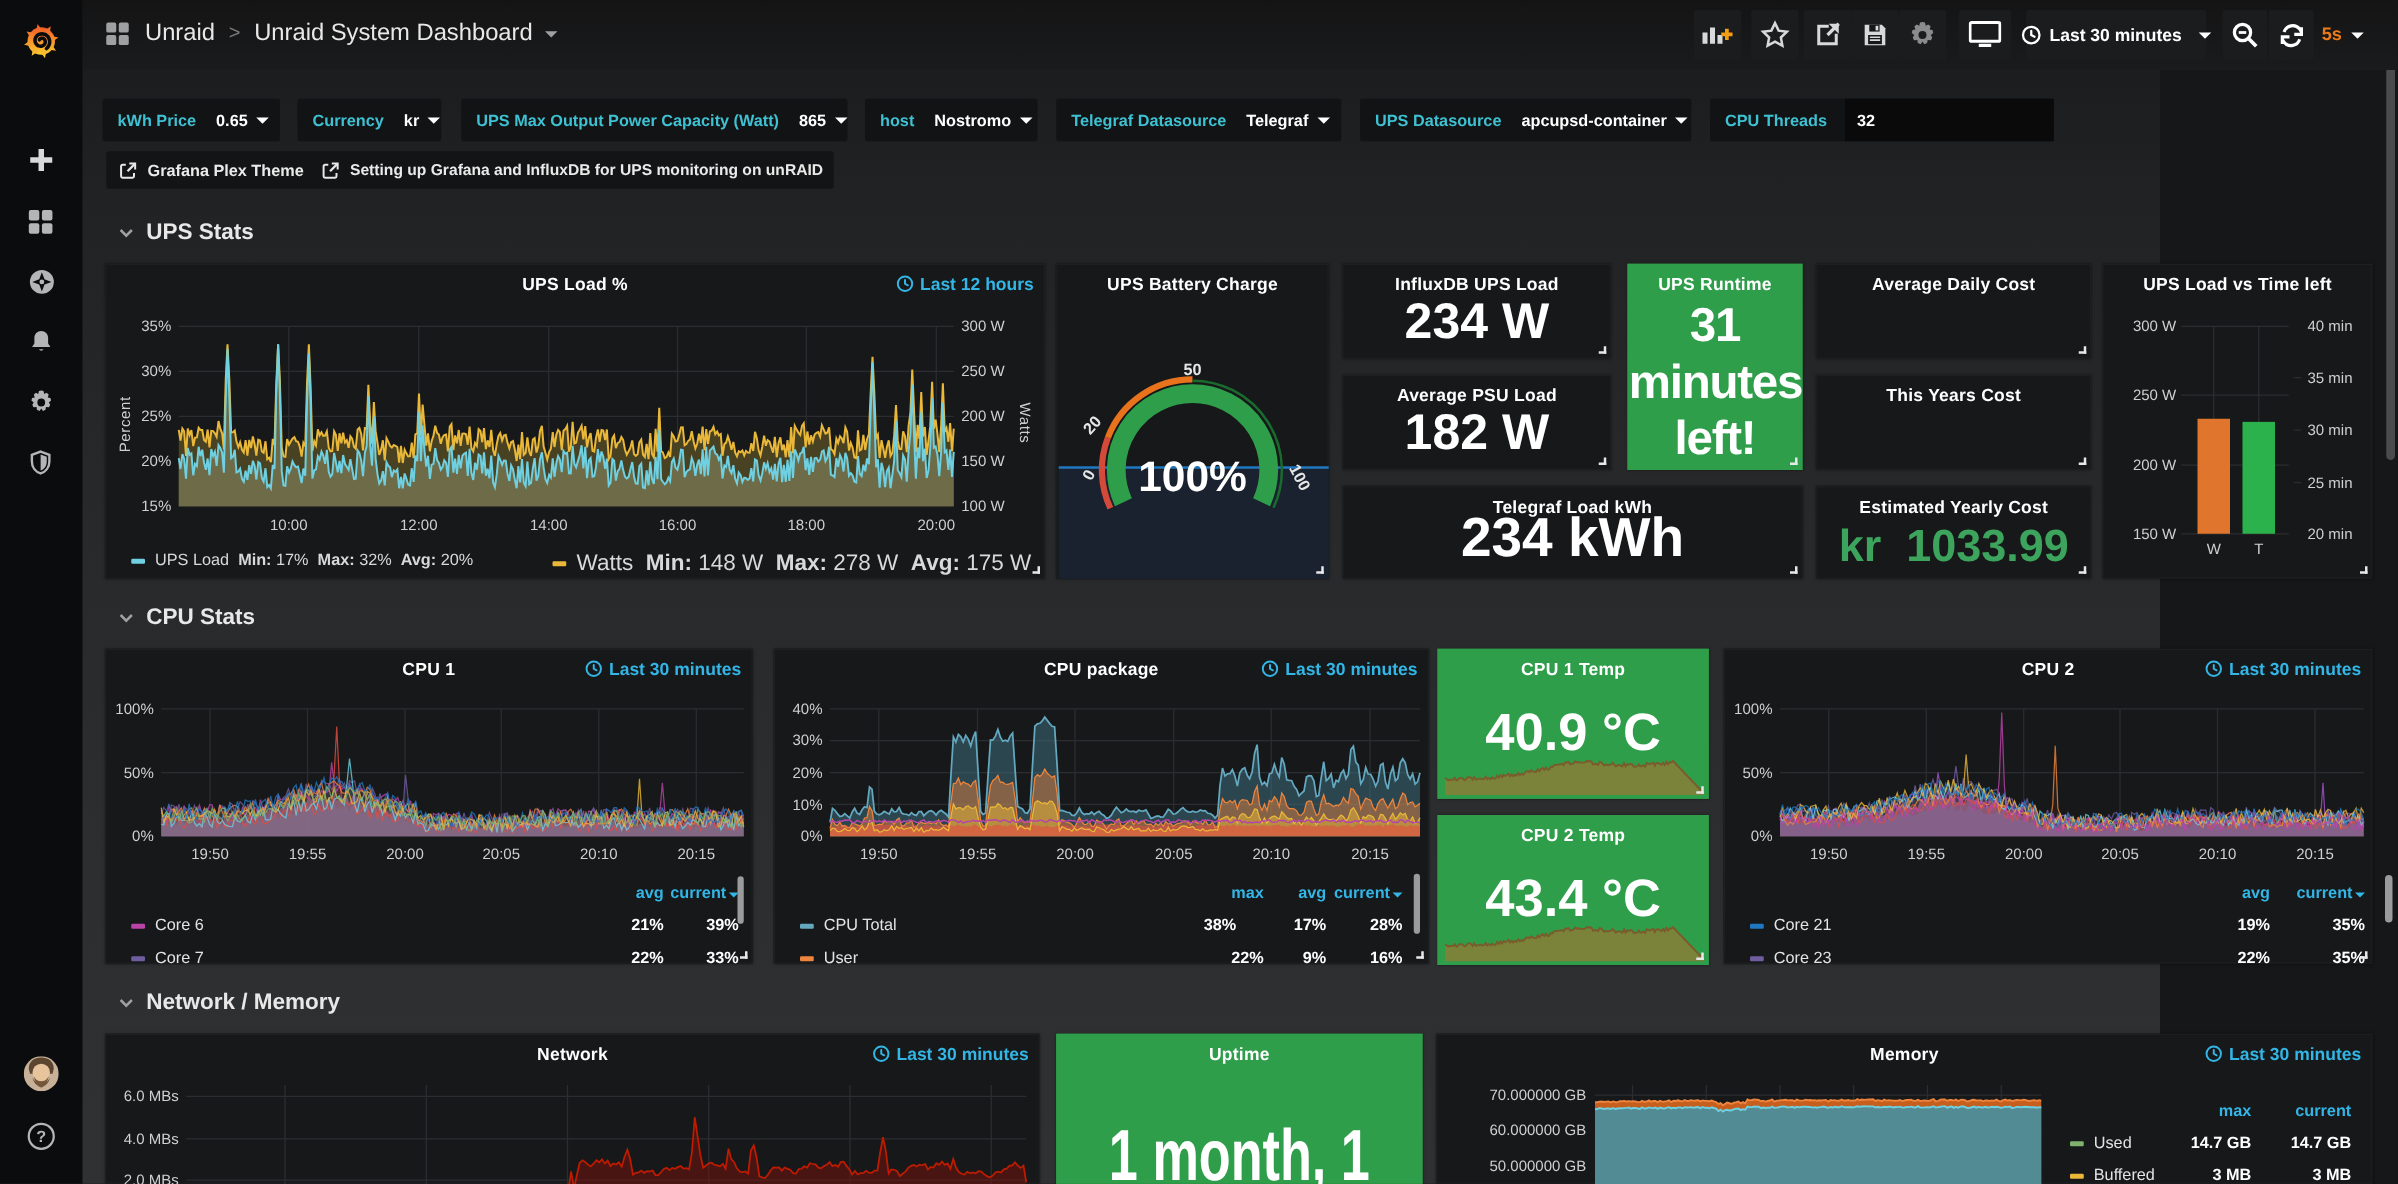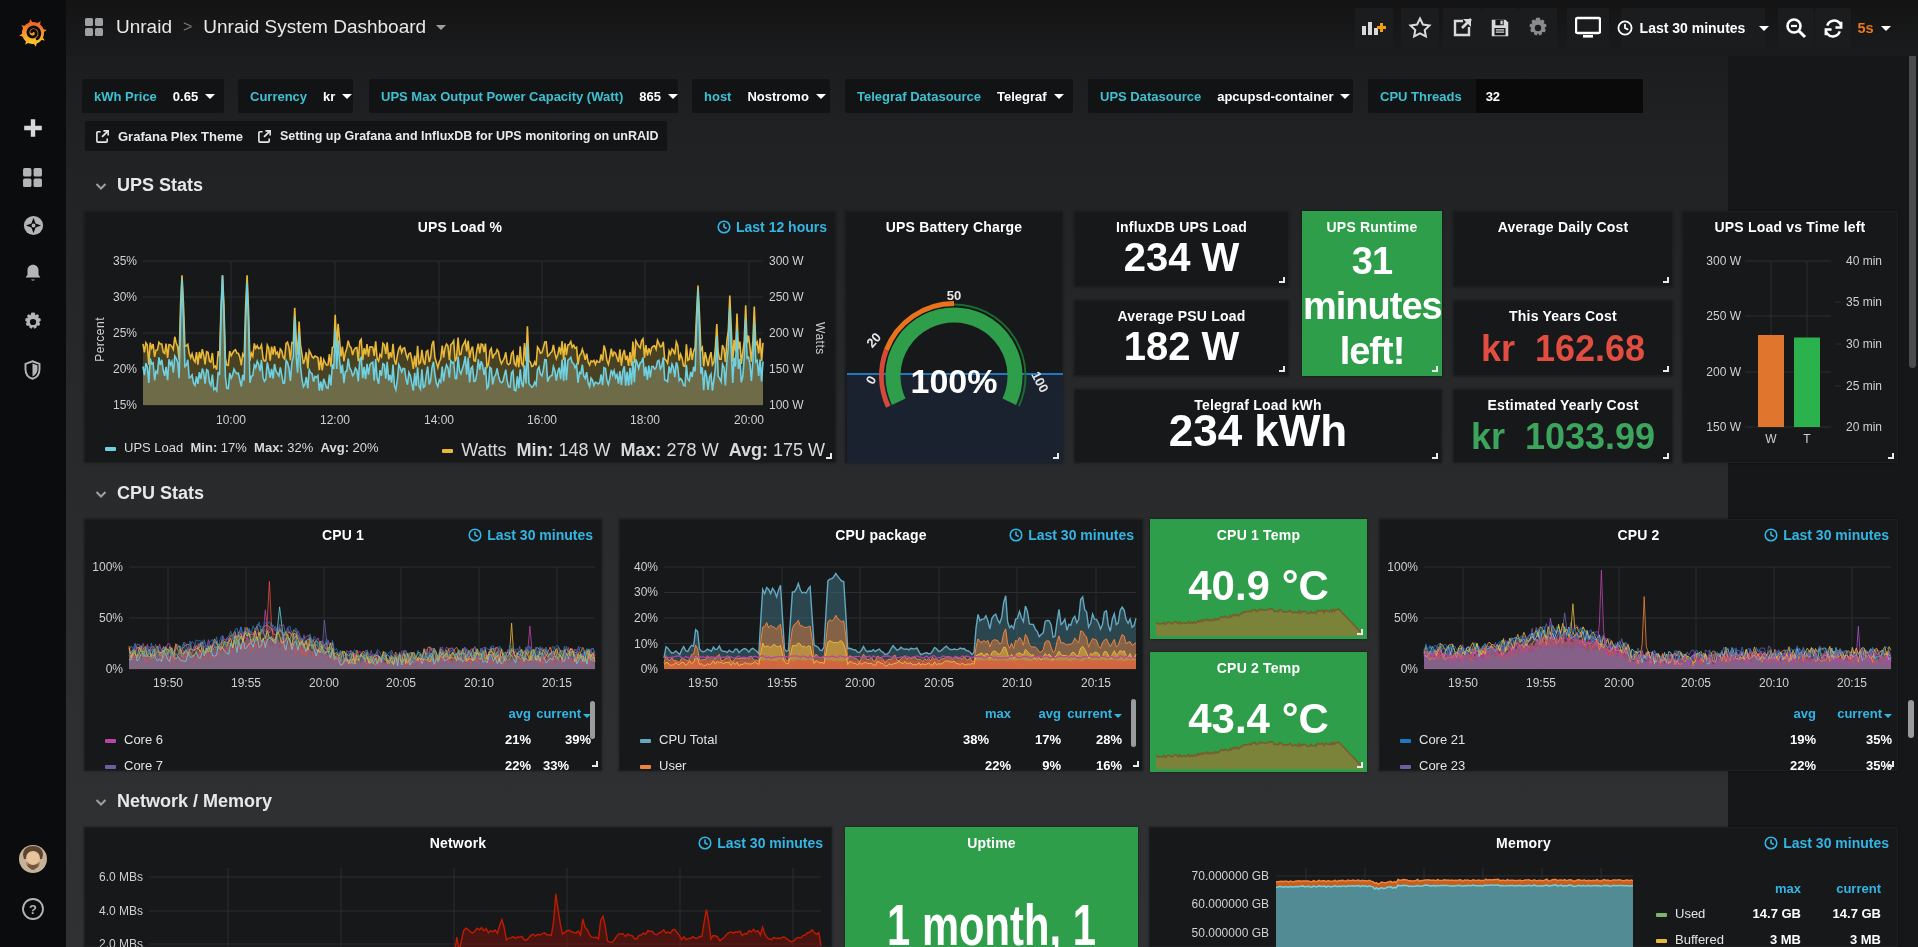--- a/index.html
+++ b/index.html
@@ -259,21 +259,20 @@
       <div class="pt">UPS Runtime</div>
       <div class="bigstat" style="top:27px;font-size:38px;line-height:45px;letter-spacing:-1px;color:#fff">31<br>minutes<br>left!</div>
       <span class="rz"></span>
     </div>
     <div class="panel" style="left:1453px;top:211px;width:220px;height:76px">
       <div class="pt">Average Daily Cost</div>
       <span class="rz"></span>
     </div>
     <div class="panel" style="left:1453px;top:300px;width:220px;height:76px">
       <div class="pt">This Years Cost</div>
-      <div class="bigstat" style="top:27px;font-size:36px;color:#e24d42">kr&nbsp;&nbsp;162.68</div>
       <span class="rz"></span>
     </div>
     <div class="panel" style="left:1453px;top:389px;width:220px;height:74px">
       <div class="pt">Estimated Yearly Cost</div>
       <div class="bigstat" style="top:26px;font-size:36px;color:#3ca45c">kr&nbsp;&nbsp;1033.99</div>
       <span class="rz"></span>
     </div>
     <div class="panel" style="left:1682px;top:211px;width:216px;height:252px">
       <div class="pt">UPS Load vs Time left</div>
       <svg class="abs" width="216" height="252" viewBox="0 0 216 252">
@@ -349,21 +348,21 @@
         <text x="394" y="167" class="ax" text-anchor="middle">20:10</text>
         <text x="472" y="167" class="ax" text-anchor="middle">20:15</text>
       </svg>
       <div class="leg leghead" style="left:376px;width:70px;top:186px;text-align:right">avg</div>
       <div class="leg leghead" style="left:436px;width:70px;top:186px;text-align:right">current<span class="caret" style="border-top-color:#33b5e5;border-left-width:4px;border-right-width:4px;border-top-width:4px;margin-left:2px"></span></div>
       <div class="leg" style="left:20px;top:212px"><span class="sw" style="background:#ba43a9"></span>Core 6</div>
       <div class="leg legv" style="left:376px;width:70px;top:212px;text-align:right">21%</div>
       <div class="leg legv" style="left:436px;width:70px;top:212px;text-align:right">39%</div>
       <div class="leg" style="left:20px;top:238px"><span class="sw" style="background:#705da0"></span>Core 7</div>
       <div class="leg legv" style="left:376px;width:70px;top:238px;text-align:right">22%</div>
-      <div class="leg legv" style="left:436px;width:70px;top:238px;text-align:center">33%</div>
+      <div class="leg legv" style="left:436px;width:70px;top:238px;text-align:right">33%</div>
       <span class="scrleg" style="left:505px;top:181px;width:5px;height:38px"></span>
       <span class="rz"></span>
     </div>
     <div class="panel" style="left:619px;top:519px;width:524px;height:252px">
       <div class="pt">CPU package</div>
       <div class="tl">
         <svg width="14" height="14" viewBox="0 0 16 16" style="flex:none">
           <circle cx="8" cy="8" r="6.6" fill="none" stroke="#33b5e5" stroke-width="1.8"></circle>
           <path d="M8 4.6V8l2.6 1.4" fill="none" stroke="#33b5e5" stroke-width="1.8" stroke-linecap="round"></path>
         </svg>

